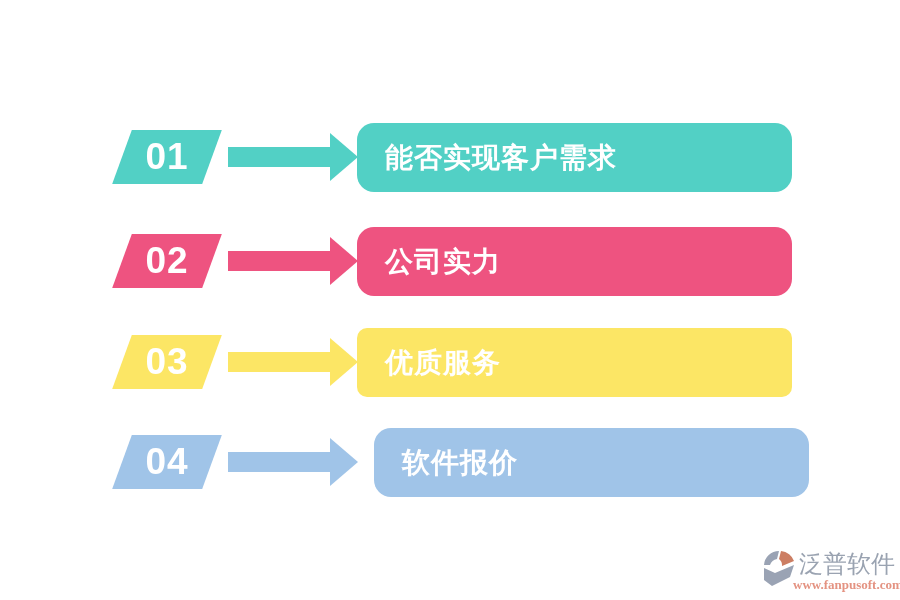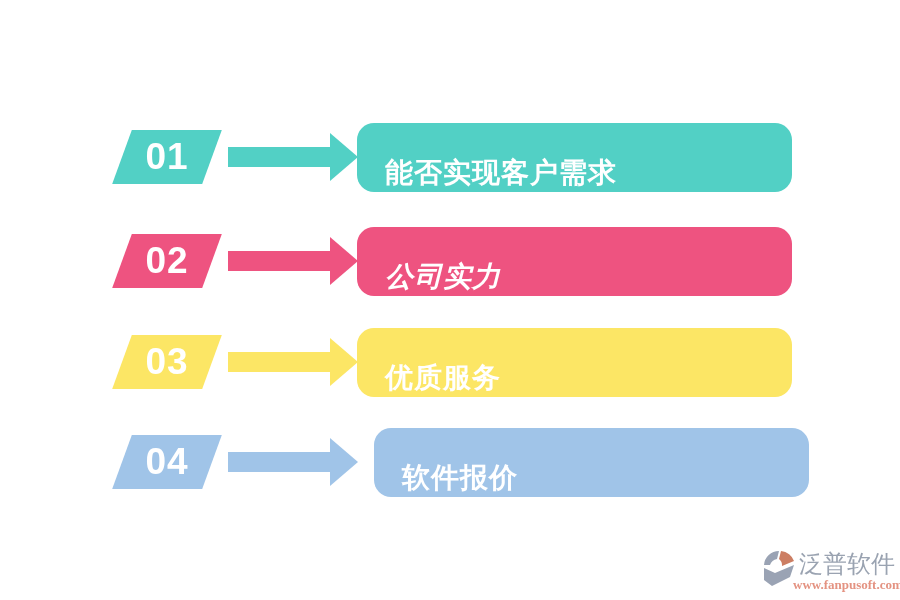--- a/index.html
+++ b/index.html
@@ -65,21 +65,21 @@
   }
   .bar {
     position: absolute;
     left: 357px;
     top: 0;
     width: 435px;
     height: 69px;
     border-radius: 17px;
     box-sizing: border-box;
     display: flex;
-    align-items: flex-end;
+    align-items: center;
     padding-left: 28px;
   }
   .bar .label {
     color: #ffffff;
     font-size: 28px;
     font-weight: bold;
     letter-spacing: 1px;
   }
 
   .watermark {
@@ -129,32 +129,32 @@
         <span class="label">能否实现客户需求</span>
       </div>
     </div>
 
     <div class="row">
       <div class="pgram" style="background: rgb(238, 83, 128);">
         <span class="num">02</span>
       </div>
       <div class="shaft" style="background: rgb(238, 83, 128);"></div>
       <div class="head" style="border-left-color: rgb(238, 83, 128);"></div>
-      <div class="bar" style="background: rgb(238, 83, 128); font-style: italic;">
+      <div class="bar" style="background: rgb(238, 83, 128);">
         <span class="label">公司实力</span>
       </div>
     </div>
 
     <div class="row">
       <div class="pgram" style="background: rgb(252, 230, 101);">
         <span class="num">03</span>
       </div>
       <div class="shaft" style="background: rgb(252, 230, 101);"></div>
       <div class="head" style="border-left-color: rgb(252, 230, 101);"></div>
-      <div class="bar" style="background: rgb(252, 230, 101);">
+      <div class="bar" style="background: rgb(252, 230, 101); border-radius: 10px;">
         <span class="label">优质服务</span>
       </div>
     </div>
 
     <div class="row">
       <div class="pgram" style="background: rgb(160, 196, 232);">
         <span class="num">04</span>
       </div>
       <div class="shaft" style="background: rgb(160, 196, 232);"></div>
       <div class="head" style="border-left-color: rgb(160, 196, 232);"></div>

